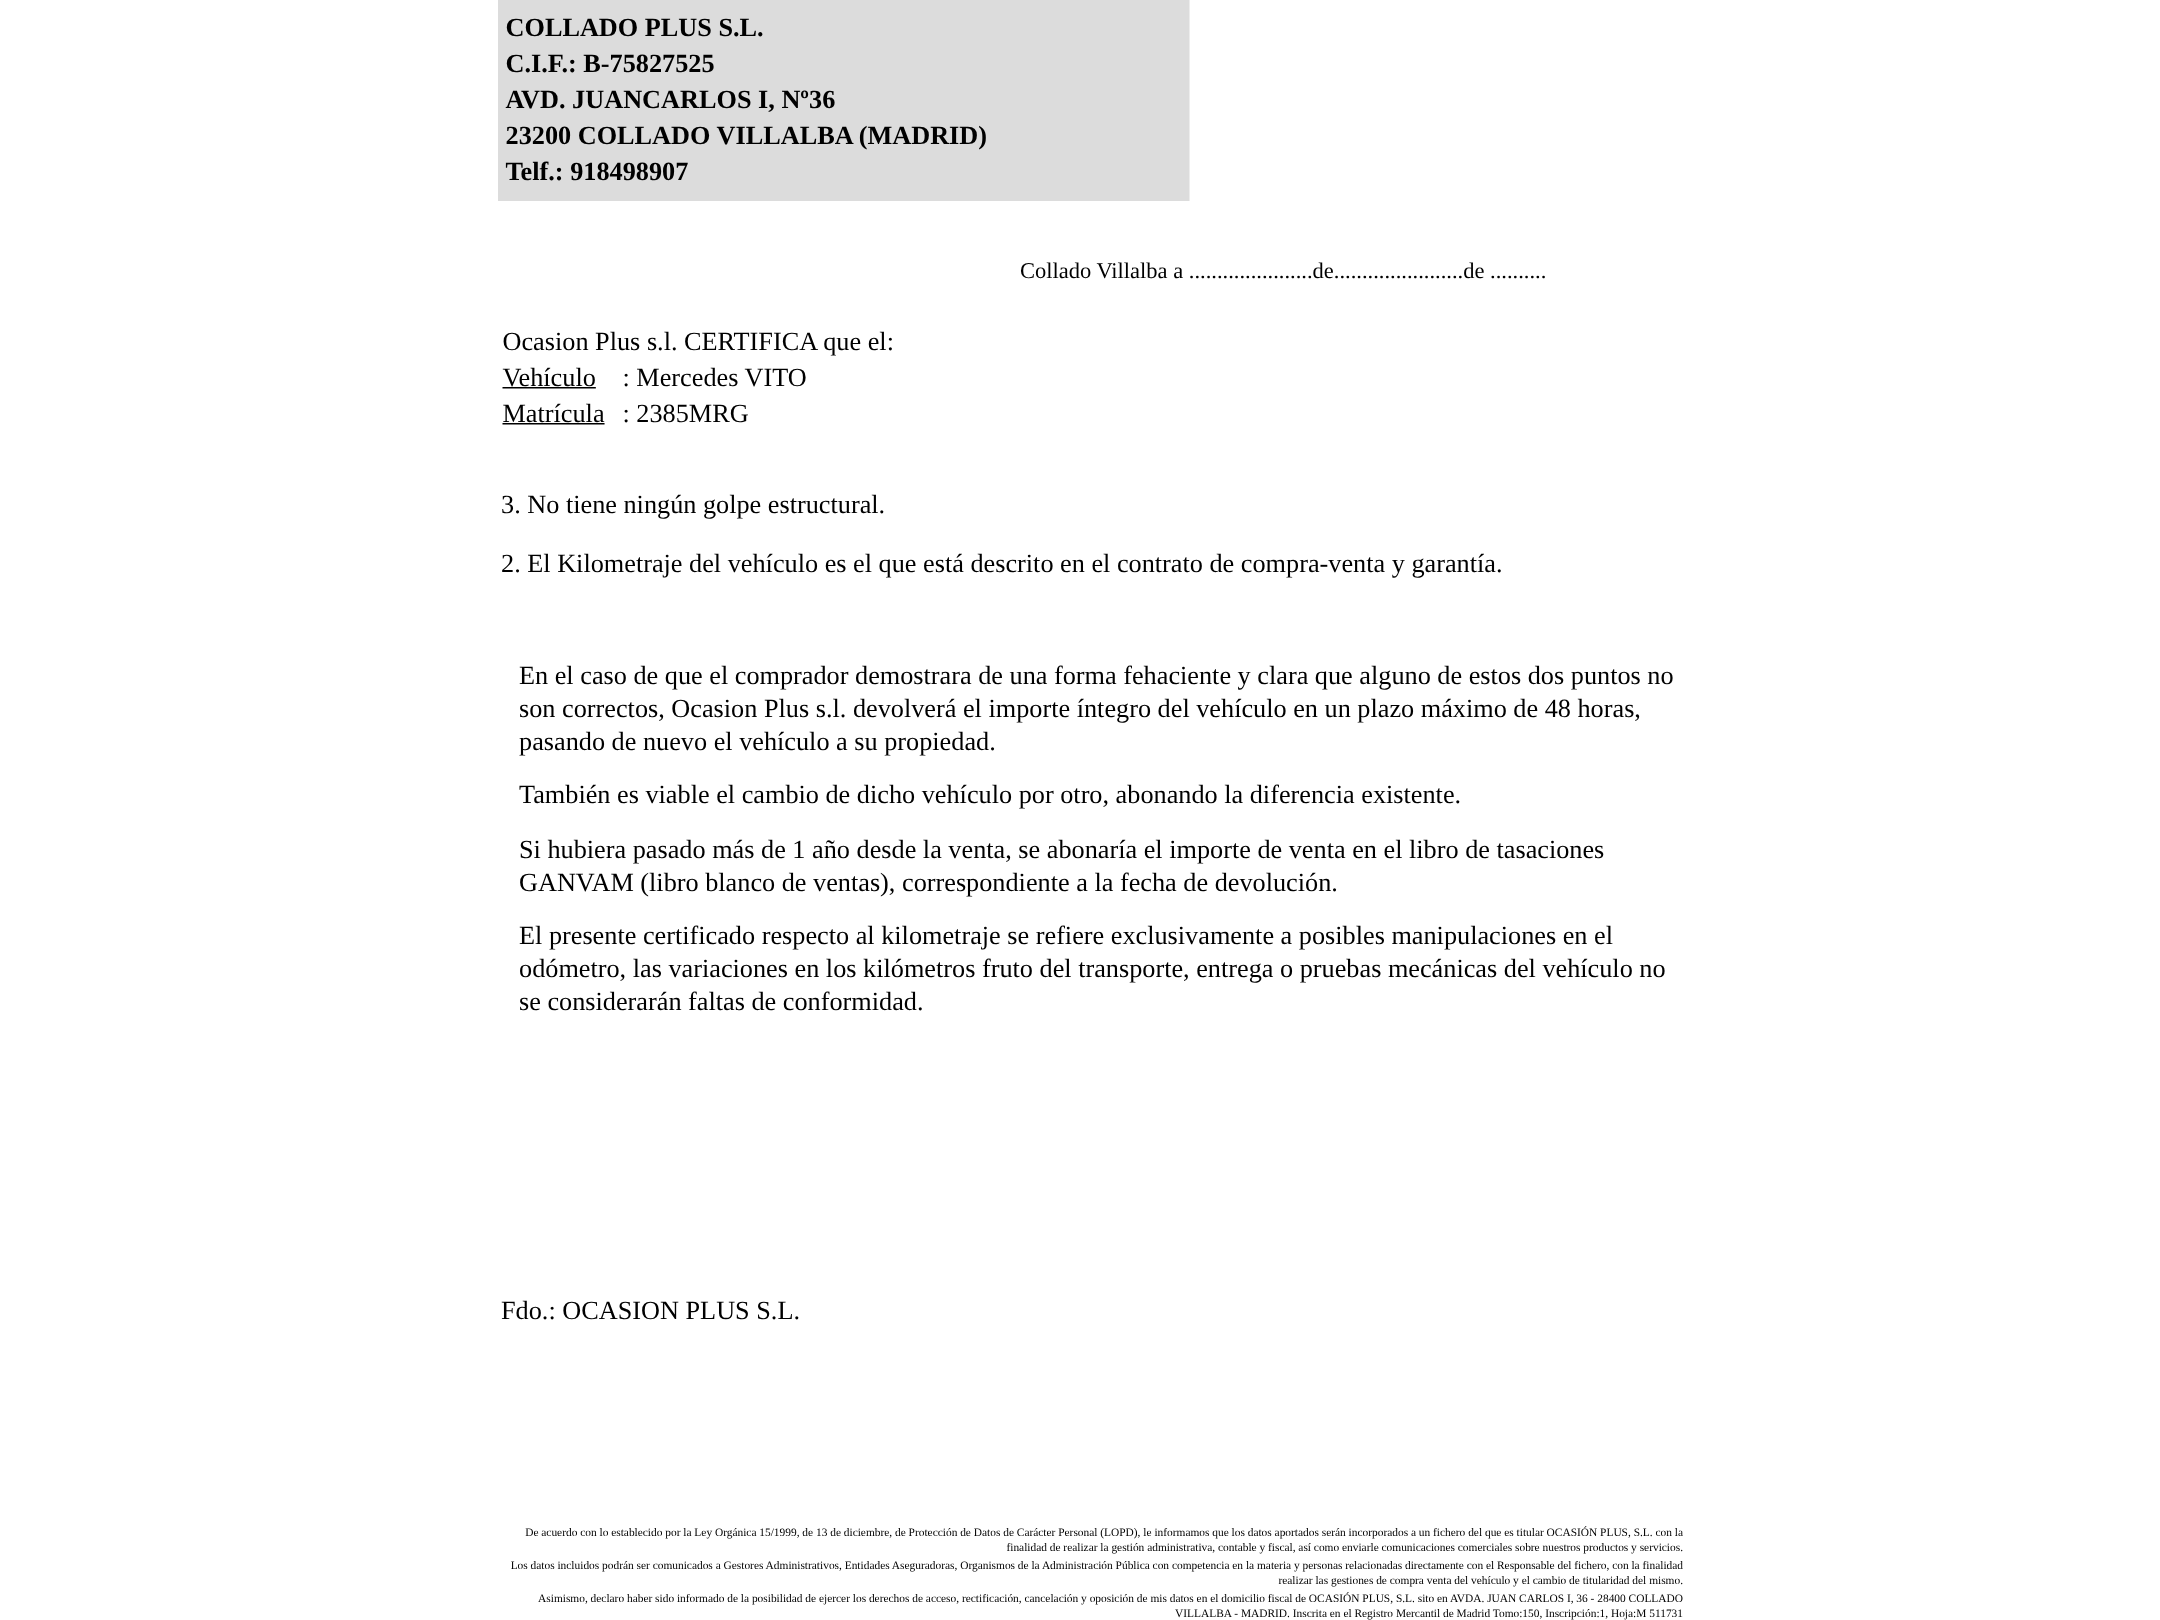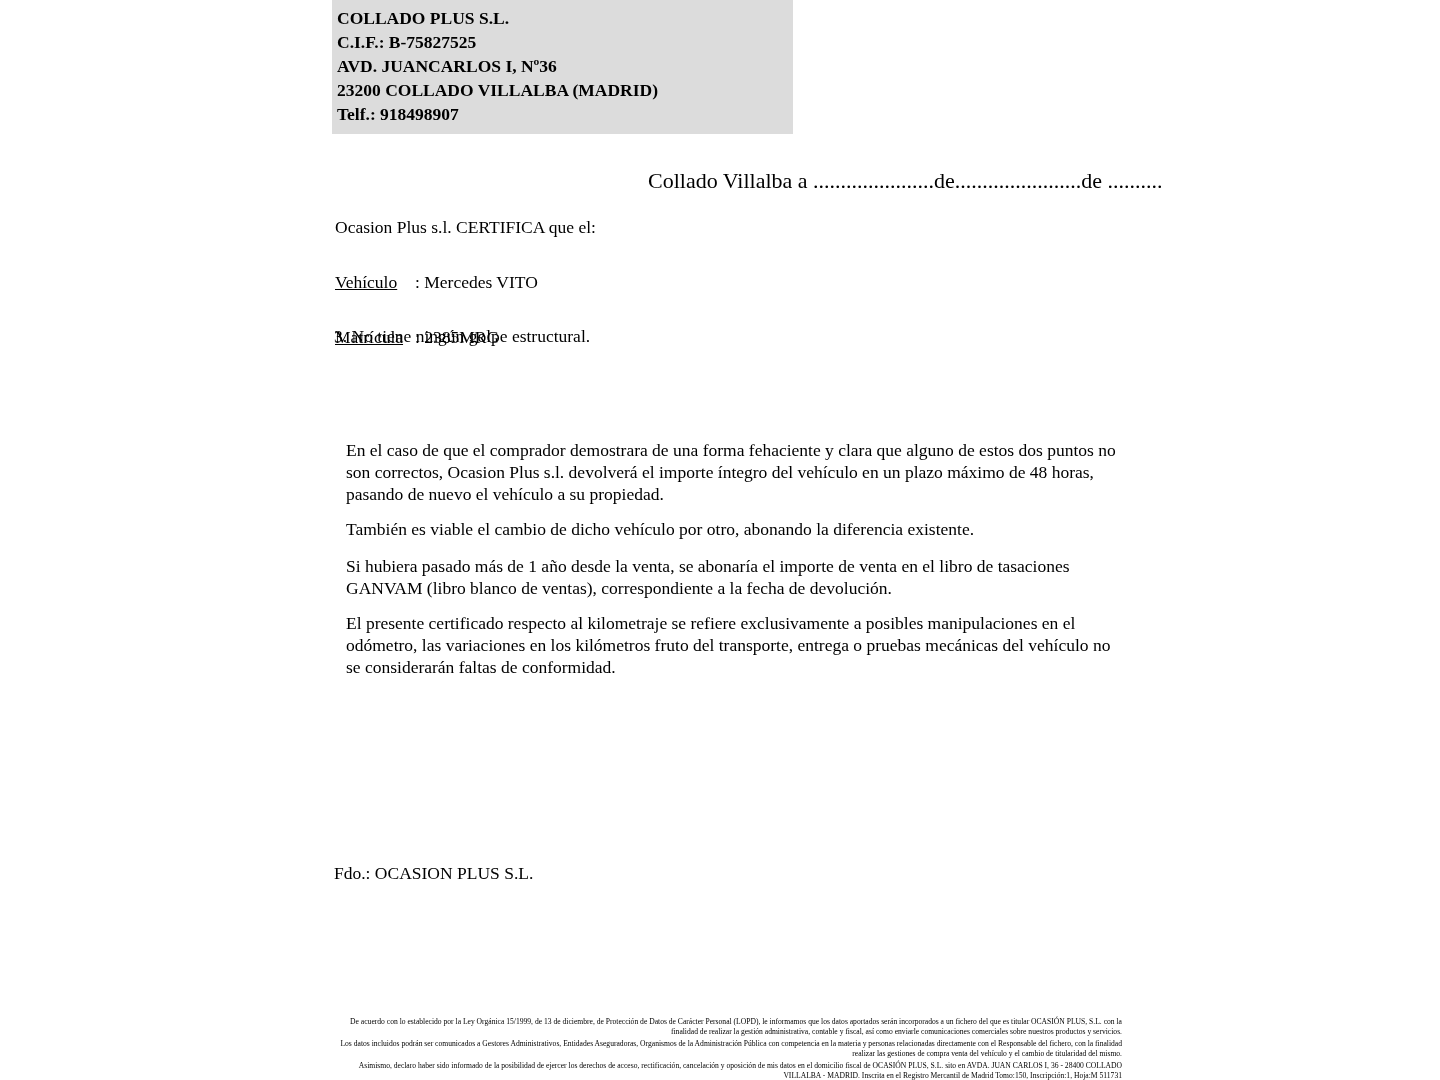--- a/index.html
+++ b/index.html
@@ -36,41 +36,40 @@
     font-weight: bold;
     font-size: 17.5px;
     line-height: 24px;
     padding-left: 5px;
     white-space: nowrap;
   }
 
   
   .date-line {
     position: absolute;
-    left: 648px;
+    left: 680px;
     top: 170px;
-    font-size: 22px;
+    font-size: 15px;
     line-height: 22px;
     white-space: nowrap;
   }
 
   
   .certify-block {
     position: absolute;
     left: 335px;
     top: 215px;
     font-size: 17.5px;
     line-height: 24px;
   }
   .certify-intro {
     white-space: nowrap;
   }
   .field-row {
     white-space: nowrap;
-    margin-top: 31px;
   }
   .field-label {
     display: inline-block;
     width: 80px;
     text-decoration: underline;
   }
 
   
   .point {
     position: absolute;
@@ -141,20 +140,21 @@
     <div class="certify-intro">Ocasion Plus s.l. CERTIFICA que el:</div>
     <div class="field-row">
       <span class="field-label">Vehículo</span><span>: Mercedes VITO</span>
     </div>
     <div class="field-row">
       <span class="field-label">Matrícula</span><span>: 2385MRG</span>
     </div>
   </div>
 
   <div class="point" id="point-1">3. No tiene ningún golpe estructural.</div>
+  <div class="point" id="point-2">2. El Kilometraje del vehículo es el que está descrito en el contrato de compra-venta y garantía.</div>
 
   <div class="body-para" id="para-1">En el caso de que el comprador demostrara de una forma fehaciente y clara que alguno de estos dos puntos no son correctos, Ocasion Plus s.l. devolverá el importe íntegro del vehículo en un plazo máximo de 48 horas, pasando de nuevo el vehículo a su propiedad.</div>
   <div class="body-para" id="para-2">También es viable el cambio de dicho vehículo por otro, abonando la diferencia existente.</div>
   <div class="body-para" id="para-3">Si hubiera pasado más de 1 año desde la venta, se abonaría el importe de venta en el libro de tasaciones GANVAM (libro blanco de ventas), correspondiente a la fecha de devolución.</div>
   <div class="body-para" id="para-4">El presente certificado respecto al kilometraje se refiere exclusivamente a posibles manipulaciones en el odómetro, las variaciones en los kilómetros fruto del transporte, entrega o pruebas mecánicas del vehículo no se considerarán faltas de conformidad.</div>
 
   <div class="signature">Fdo.: OCASION PLUS S.L.</div>
 
   <div class="legal">
     <p>De acuerdo con lo establecido por la Ley Orgánica 15/1999, de 13 de diciembre, de Protección de Datos de Carácter Personal (LOPD), le informamos que los datos aportados serán incorporados a un fichero del que es titular OCASIÓN PLUS, S.L. con la finalidad de realizar la gestión administrativa, contable y fiscal, así como enviarle comunicaciones comerciales sobre nuestros productos y servicios.</p>

